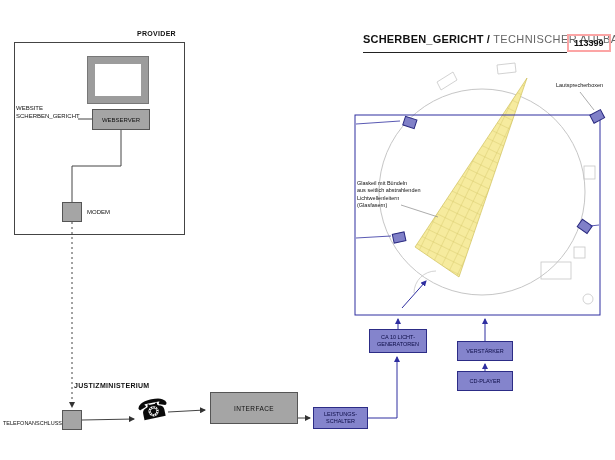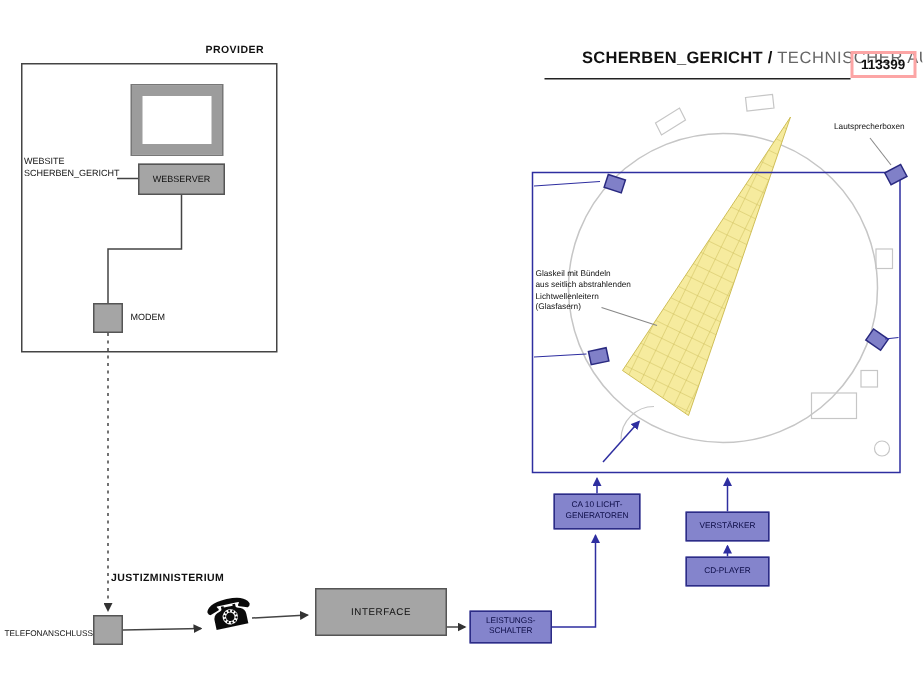--- a/index.html
+++ b/index.html
@@ -9,21 +9,21 @@
   svg.overlay{position:absolute;left:0;top:0;width:615px;height:460px;}
   .graybox{background:#a5a5a5;border:1px solid #555;display:flex;align-items:center;
            justify-content:center;text-align:center;box-sizing:border-box;}
   .purplebox{background:#8484cc;border:1px solid #2c2c86;display:flex;flex-direction:column;
            align-items:center;justify-content:center;text-align:center;box-sizing:border-box;
            color:#0c0c46;}
   .lbl{white-space:nowrap;}
   .tiny{font-size:6px;line-height:1.25;}
   .boldlbl{font-size:7px;font-weight:bold;letter-spacing:.3px;}
   #title{left:363px;top:33px;font-size:11px;white-space:nowrap;}
-  #title .b{font-weight:bold;letter-spacing:.2px;margin-left:25px;}
+  #title .b{font-weight:bold;letter-spacing:.2px;}
   #title .l{font-weight:normal;color:#666;letter-spacing:.4px;}
   #docnum{left:567px;top:34px;border:2px solid #fca5a5;padding:2px 5px;font-size:9px;font-weight:bold;}
   #providerbox{left:14px;top:42px;width:171px;height:193px;border:1px solid #444;box-sizing:border-box;}
   #providerlbl{left:137px;top:30px;}
   #monitor{left:88px;top:57px;width:60px;height:46px;background:#fff;
            border:7px solid #9c9c9c;outline:1px solid #777;box-sizing:border-box;}
   #websitelbl{left:16px;top:105px;}
   #webserver{left:92px;top:109px;width:58px;height:21px;font-size:6px;}
   #modem{left:62px;top:202px;width:20px;height:20px;}
   #modemlbl{left:87px;top:209px;}

